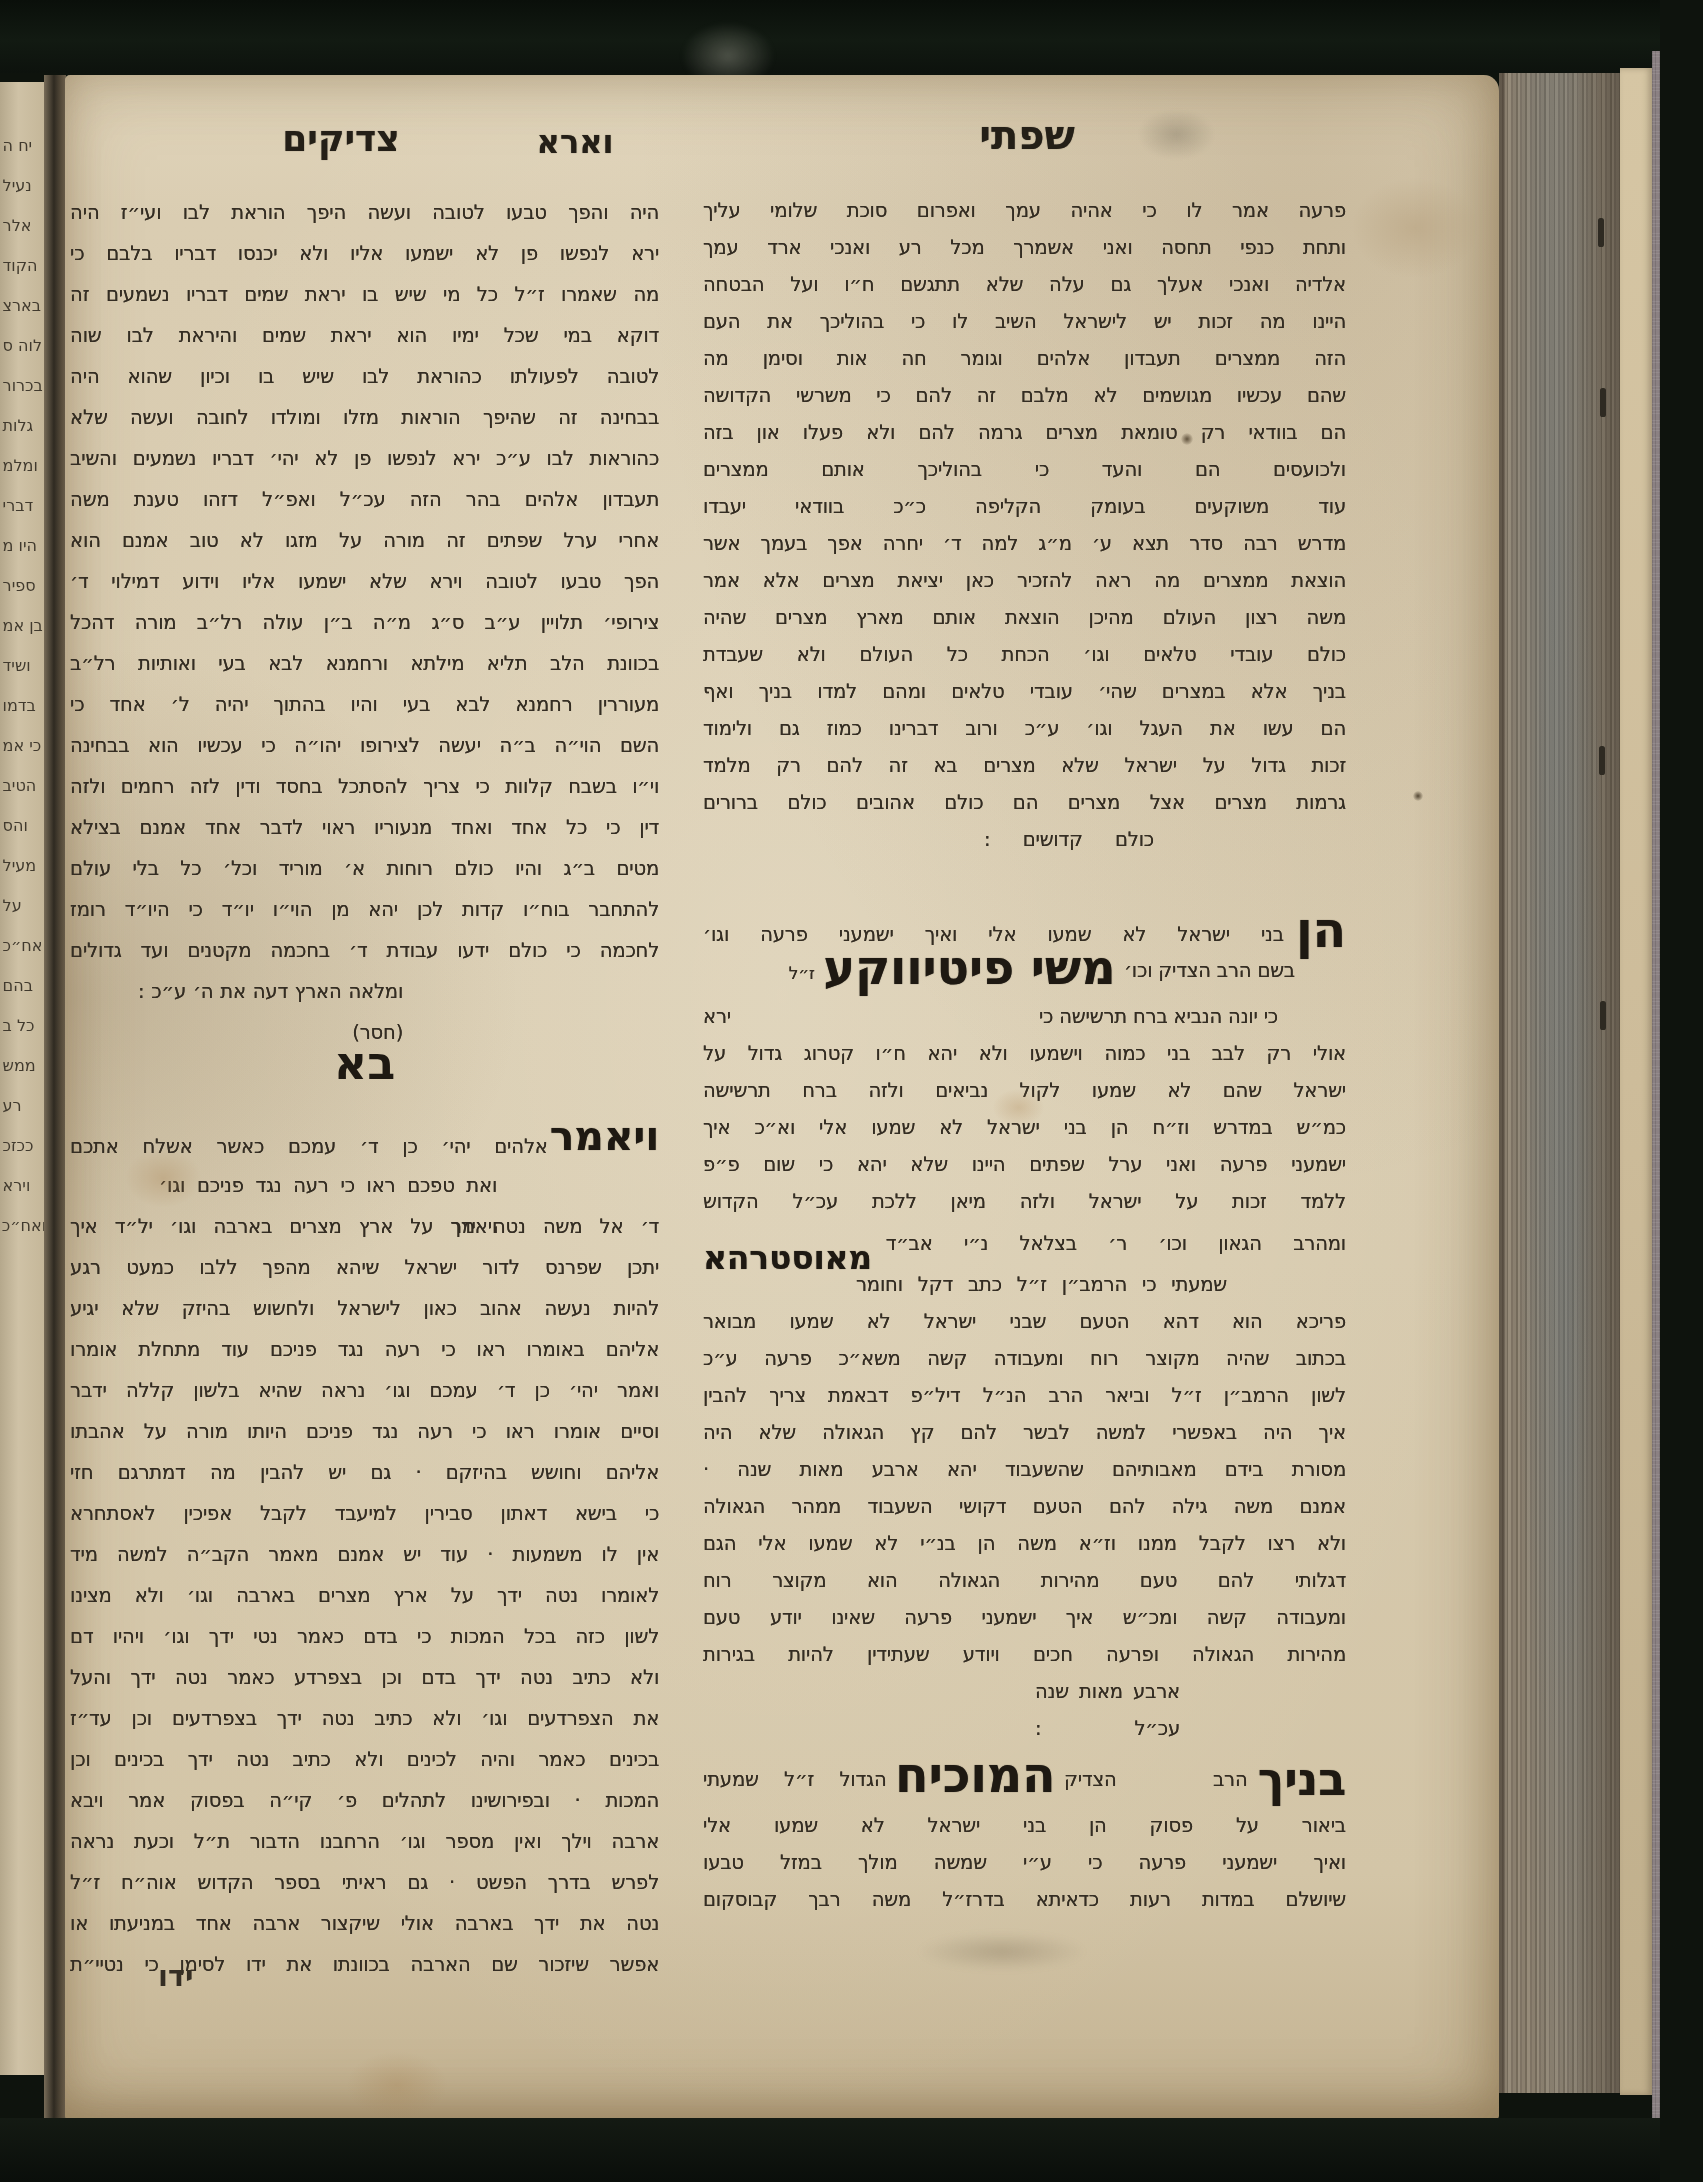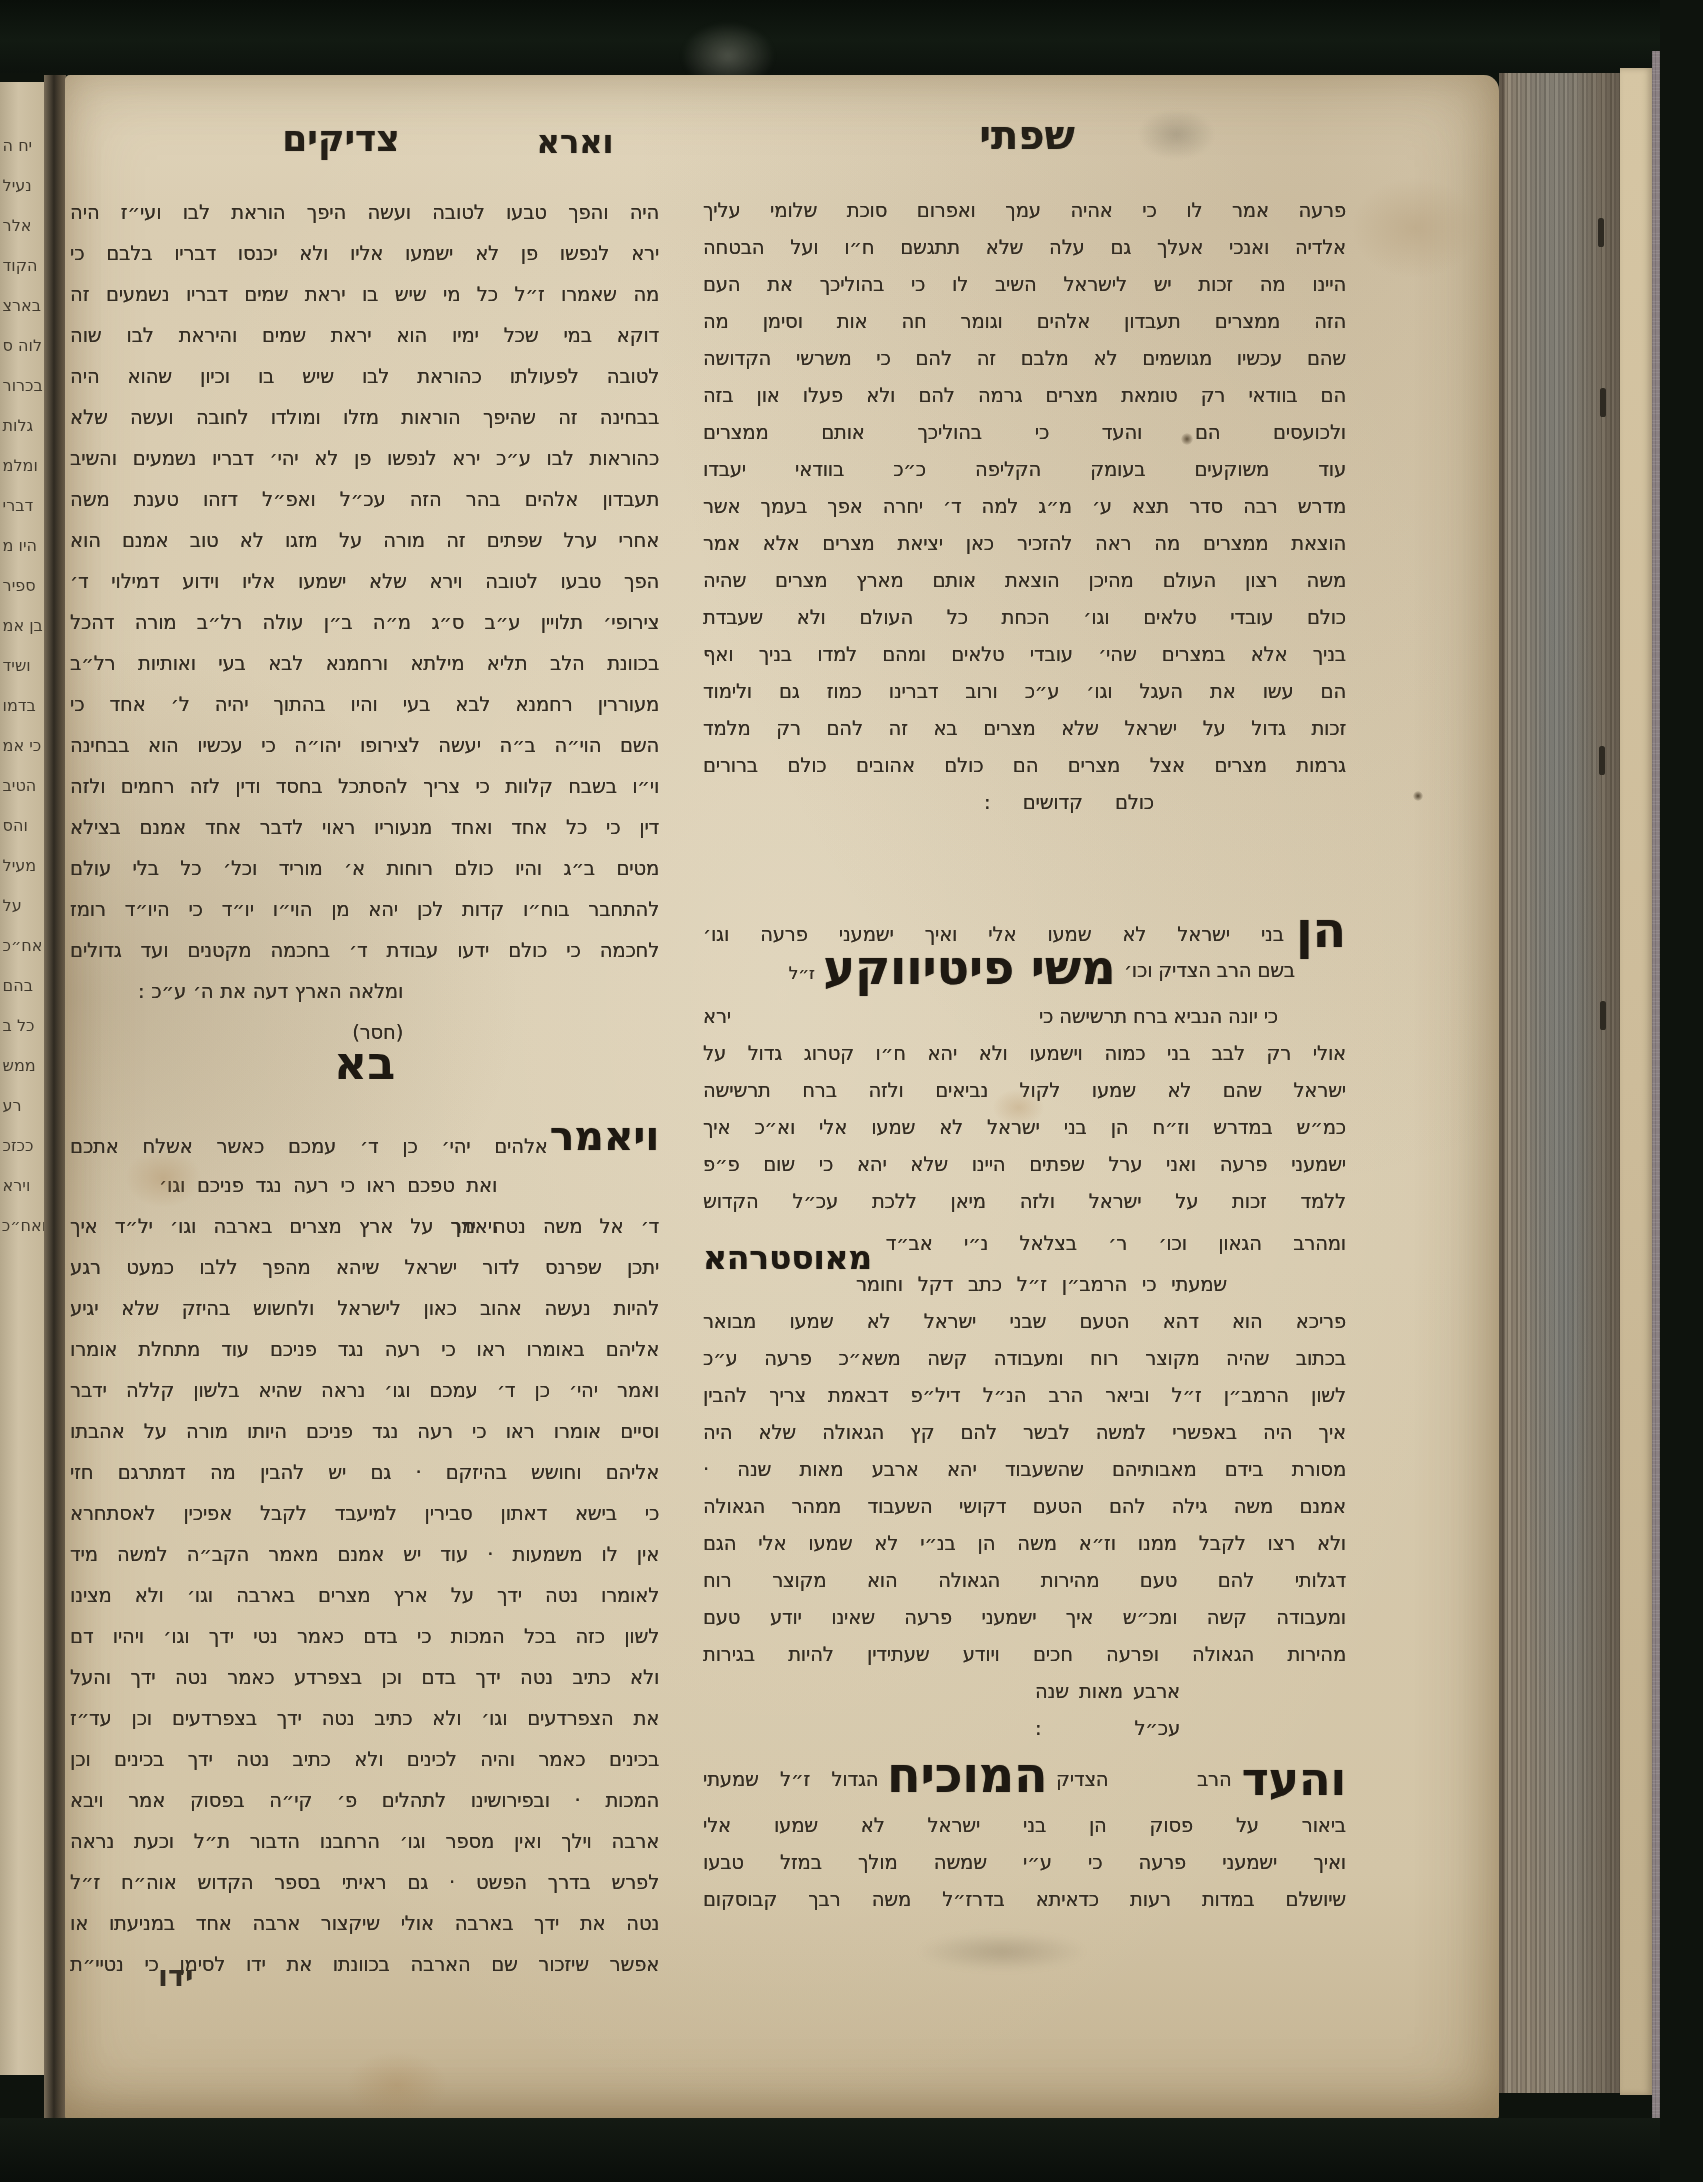--- a/index.html
+++ b/index.html
@@ -136,20 +136,21 @@
     <div class="head-word hw-right">שפתי</div>
     <div class="head-word hw-center">וארא</div>
     <div class="head-word hw-left">צדיקים</div>
     <div class="head-ghost"></div>
 
     <div class="col col-right">
 
       <div class="block" style="top:117px;">
         <div>
             <div class="rl">פרעה אמר לו כי אהיה עמך ואפרום סוכת שלומי עליך</div>
+            <div class="rl">ותחת כנפי תחסה ואני אשמרך מכל רע ואנכי ארד עמך</div>
             <div class="rl">אלדיה ואנכי אעלך גם עלה שלא תתגשם ח״ו ועל הבטחה</div>
             <div class="rl">היינו מה זכות יש לישראל השיב לו כי בהוליכך את העם</div>
             <div class="rl">הזה ממצרים תעבדון אלהים וגומר חה אות וסימן מה</div>
             <div class="rl">שהם עכשיו מגושמים לא מלבם זה להם כי משרשי הקדושה</div>
             <div class="rl">הם בוודאי רק טומאת מצרים גרמה להם ולא פעלו און בזה</div>
             <div class="rl">ולכועסים הם והעד כי בהוליכך אותם ממצרים</div>
             <div class="rl">עוד משוקעים בעומק הקליפה כ״כ בוודאי יעבדו</div>
             <div class="rl">מדרש רבה סדר תצא ע׳ מ״ג למה ד׳ יחרה אפך בעמך אשר</div>
             <div class="rl">הוצאת ממצרים מה ראה להזכיר כאן יציאת מצרים אלא אמר</div>
             <div class="rl">משה רצון העולם מהיכן הוצאת אותם מארץ מצרים שהיה</div>
@@ -198,21 +199,21 @@
             <div class="rl">ולא רצו לקבל ממנו וז״א משה הן בנ״י לא שמעו אלי הגם</div>
             <div class="rl">דגלותי להם טעם מהירות הגאולה הוא מקוצר רוח</div>
             <div class="rl">ומעבודה קשה ומכ״ש איך ישמעני פרעה שאינו יודע טעם</div>
             <div class="rl">מהירות הגאולה ופרעה חכים ויודע שעתידין להיות בגירות</div>
           </div>
         <div class="rl end-hen">ארבע מאות שנה עכ״ל :</div>
       </div>
 
       <div class="block" style="top:1676px;">
         <div class="rl cline" style="height:56px;align-items:center;">
-          <span class="big big-uvshem">והעד</span>
+          <span class="big big-uvshem">בניך</span>
           <span class="fill">הרב הצדיק</span>
           <span class="big big-mochiach">המוכיח</span>
           <span class="fill">הגדול ז״ל שמעתי</span>
         </div>
         <div>
             <div class="rl">ביאור על פסוק הן בני ישראל לא שמעו אלי</div>
             <div class="rl">ואיך ישמעני פרעה כי ע״י שמשה מולך במזל טבעו</div>
             <div class="rl">שיושלם במדות רעות כדאיתא בדרז״ל משה רבך קבוסקום</div>
           </div>
       </div>

